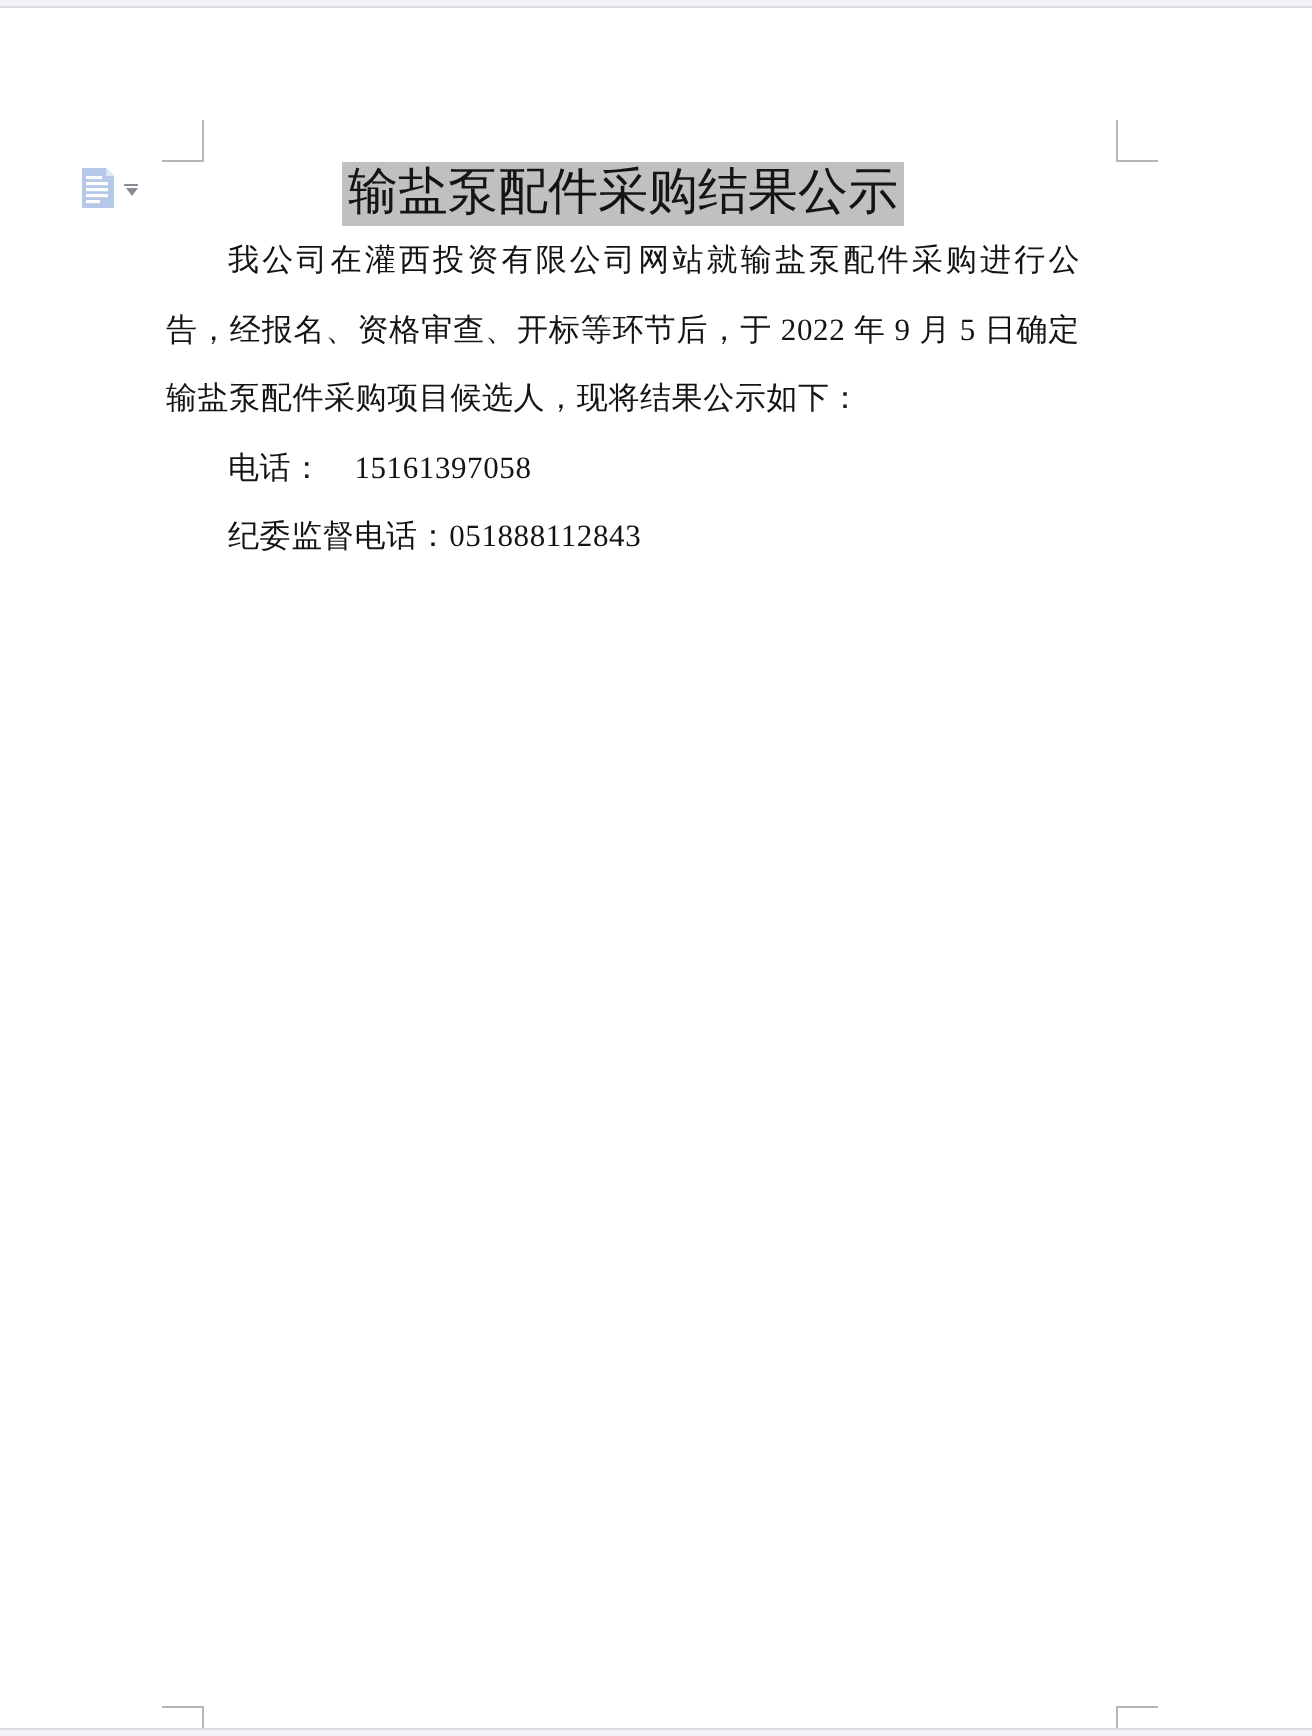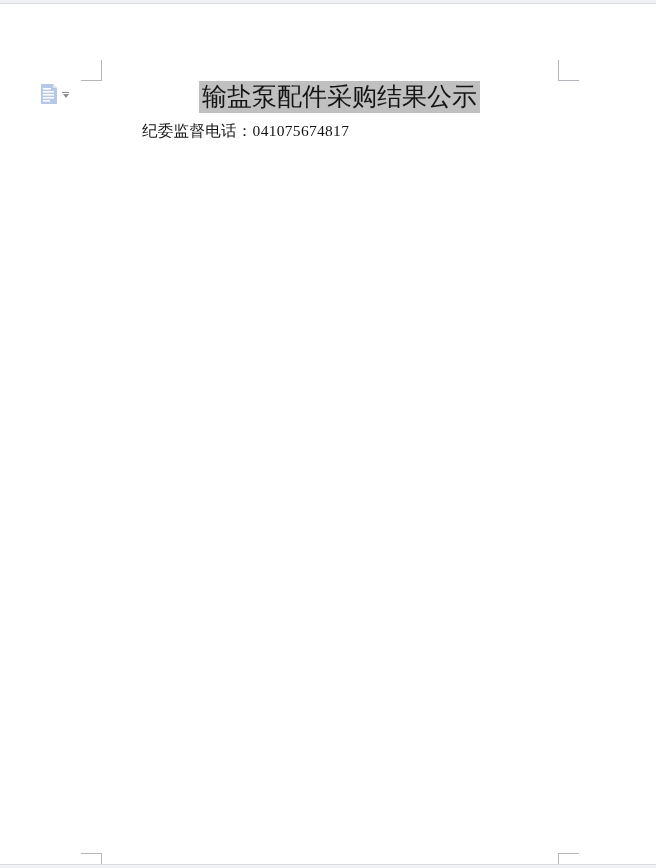--- a/index.html
+++ b/index.html
@@ -71,21 +71,21 @@
     width: 0;
     height: 0;
     border-left: 3.5px solid transparent;
     border-right: 3.5px solid transparent;
     border-top: 4px solid #8a8d91;
   }
 
   
   .content {
     position: absolute;
-    left: 111px;
+    left: 83px;
     top: 80px;
     width: 457px;
     color: var(--text, #141414);
     z-index: 1;
   }
   .title-line {
     height: 34px;
     line-height: 34px;
     text-align: center;
     font-size: 25px;
@@ -128,17 +128,19 @@
     <span class="caret-bar"></span>
     <span class="caret-tri"></span>
   </span>
 </button>
 
 <div class="content">
   <div class="title-line">
     <span class="title-hl">输盐泵配件采购结果公示</span>
   </div>
   <div class="body-text">
-      <p class="para">纪委监督电话：041075674817</p>
+      <p class="para">我公司在灌西投资有限公司网站就输盐泵配件采购进行公告，经报名、资格审查、开标等环节后，于 2022 年 9 月 5 日确定输盐泵配件采购项目候选人，现将结果公示如下：</p>
+      <p class="para">电话：　15161397058</p>
+      <p class="para">纪委监督电话：051888112843</p>
     </div>
 </div>
 
 <div class="band bottom"></div>
 
 </body></html>

